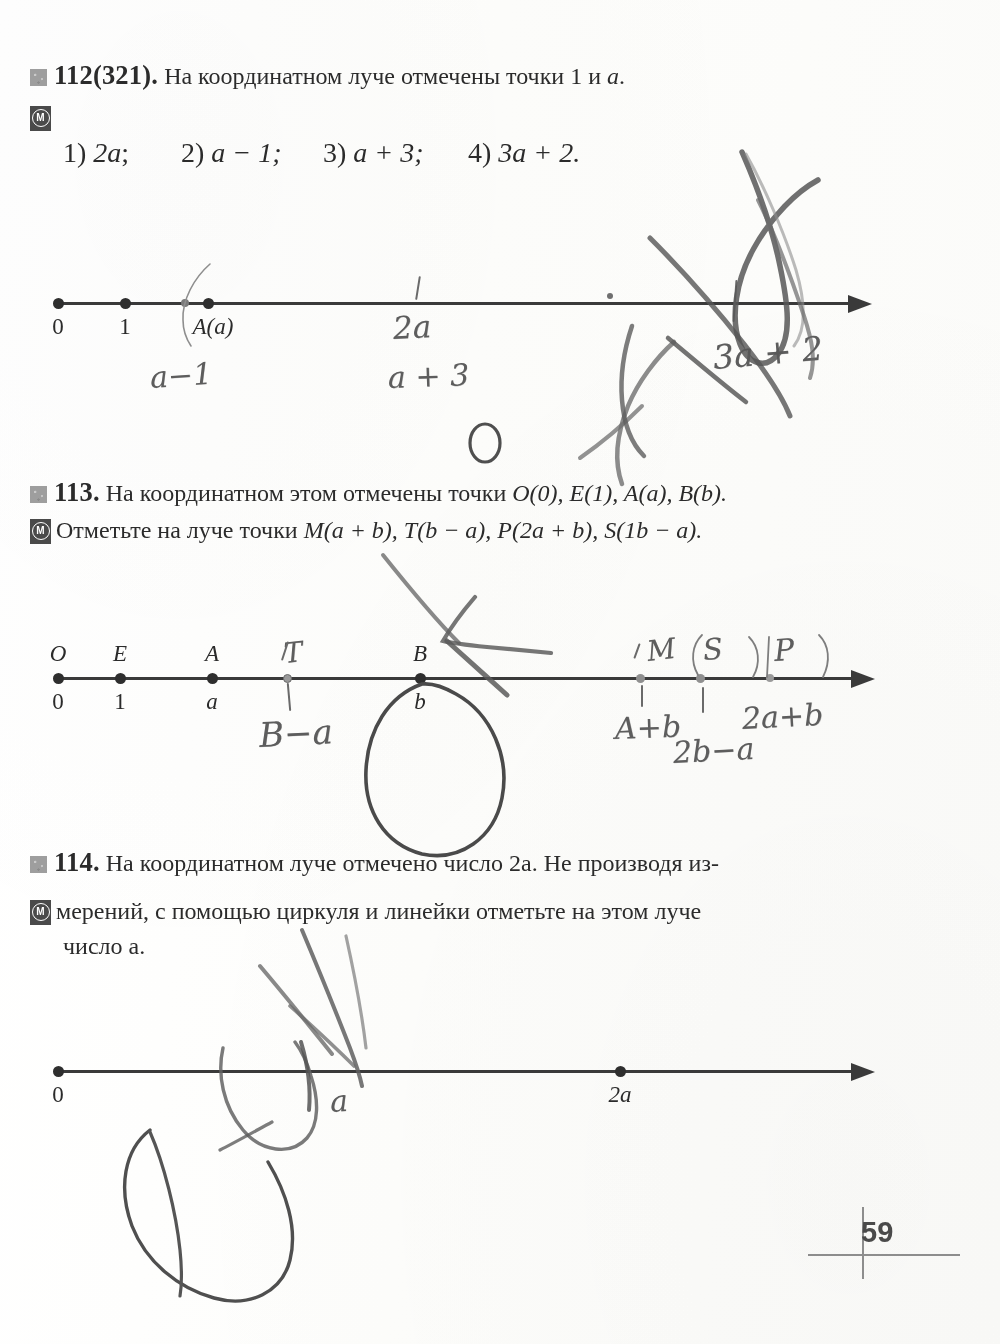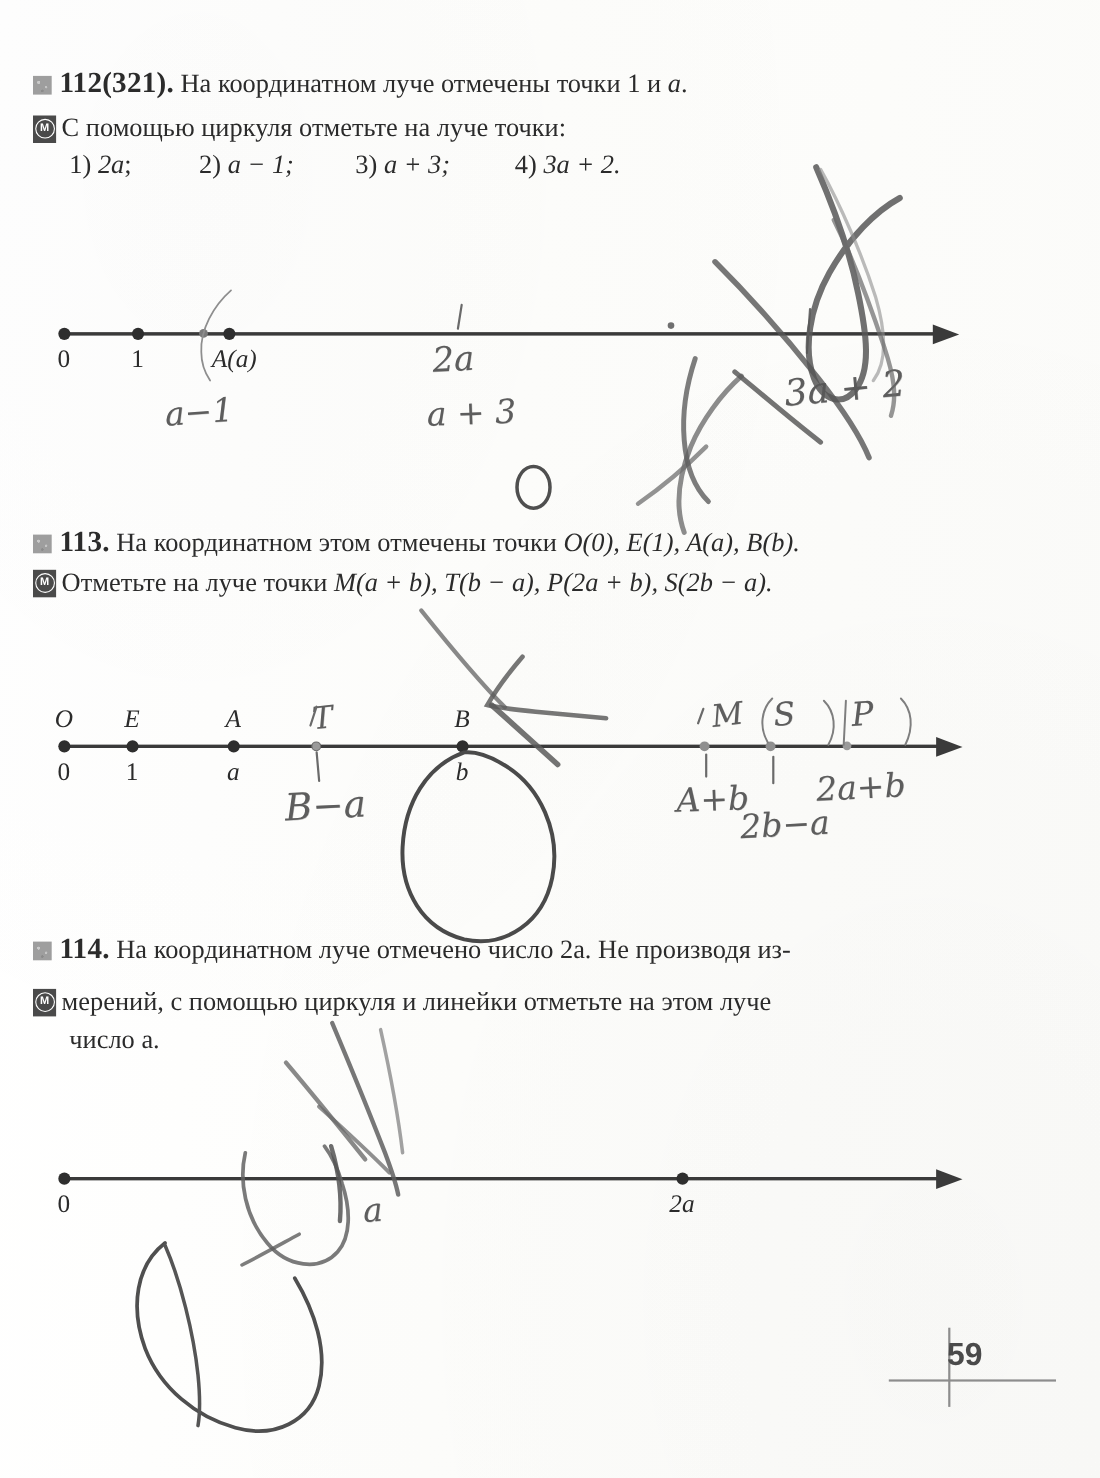--- a/index.html
+++ b/index.html
@@ -69,21 +69,21 @@
     font-size: 26.5px;
     letter-spacing: .2px;
     margin-top: 48px;
   }
   .ptext {
     font-size: 24px;
     line-height: 1.35;
   }
   .ital { font-style: italic; }
   .enum-row {
-    font-size: 24px;
+    font-size: 28px;
     margin-top: 4px;
     padding-left: 33px;
   }
   .enum-row span.item { display: inline-block; }
 
   
   .numline { position: absolute; }
   .axis {
     position: absolute;
     height: 3px;
@@ -170,21 +170,21 @@
 
 <div id="page">
   <div class="paper-tint"></div>
 
   <div class="problem" style="left:30px; top:58px; width:900px;">
     <div class="ptext">
       <span class="sq-marker"></span><span class="pnum">112(321).</span>
       <span>На координатном луче отмечены точки 1 и </span><span class="ital">a</span><span>.</span>
     </div>
     <div class="ptext" style="margin-top:7px;">
-      <span class="m-badge"></span><span>С помощью циркуля отметьте на луче точки:</span>
+      <span class="m-badge"></span>
     </div>
     <div class="enum-row">
       <span class="item" style="width:118px;"><span>1)</span>&nbsp;<span class="ital">2a</span><span>;</span></span><span class="item" style="width:142px;"><span>2)</span>&nbsp;<span class="ital">a − 1;</span></span><span class="item" style="width:145px;"><span>3)</span>&nbsp;<span class="ital">a + 3;</span></span><span class="item"><span>4)</span>&nbsp;<span class="ital">3a + 2.</span></span>
     </div>
   </div>
 
   <div class="numline" style="left:58px; top:302px; width:820px;">
     <div class="axis" style="width:792px;"></div>
     <div class="arrowhead" style="left:790px;"></div>
 
@@ -232,21 +232,21 @@
   <svg class="scribble" style="left:462px; top:418px;" width="46" height="50" viewBox="0 0 46 50">
     <ellipse cx="23" cy="25" rx="15" ry="19" fill="none" stroke="#4f4f4f" stroke-width="3.2"></ellipse>
   </svg>
 
   <div class="problem" style="left:30px; top:475px; width:930px;">
     <div class="ptext">
       <span class="sq-marker"></span><span class="pnum">113.</span>
       <span>На координатном этом отмечены точки </span><span class="ital">O(0), E(1), A(a), B(b).</span>
     </div>
     <div class="ptext" style="margin-top:3px;">
-      <span class="m-badge"></span><span>Отметьте на луче точки </span><span class="ital">M(a + b), T(b − a), P(2a + b), S(2b − a).</span>
+      <span class="m-badge"></span><span>Отметьте на луче точки </span><span class="ital">M(a + b), T(b − a), P(2a + b), S(1b − a).</span>
     </div>
   </div>
 
   <div class="numline" style="left:58px; top:677px; width:830px;">
     <div class="axis" style="width:795px;"></div>
     <div class="arrowhead" style="left:793px;"></div>
 
     <div class="pt" style="left:0px;"></div>
     <div class="pt" style="left:62px;"></div>
     <div class="pt" style="left:154px;"></div>

